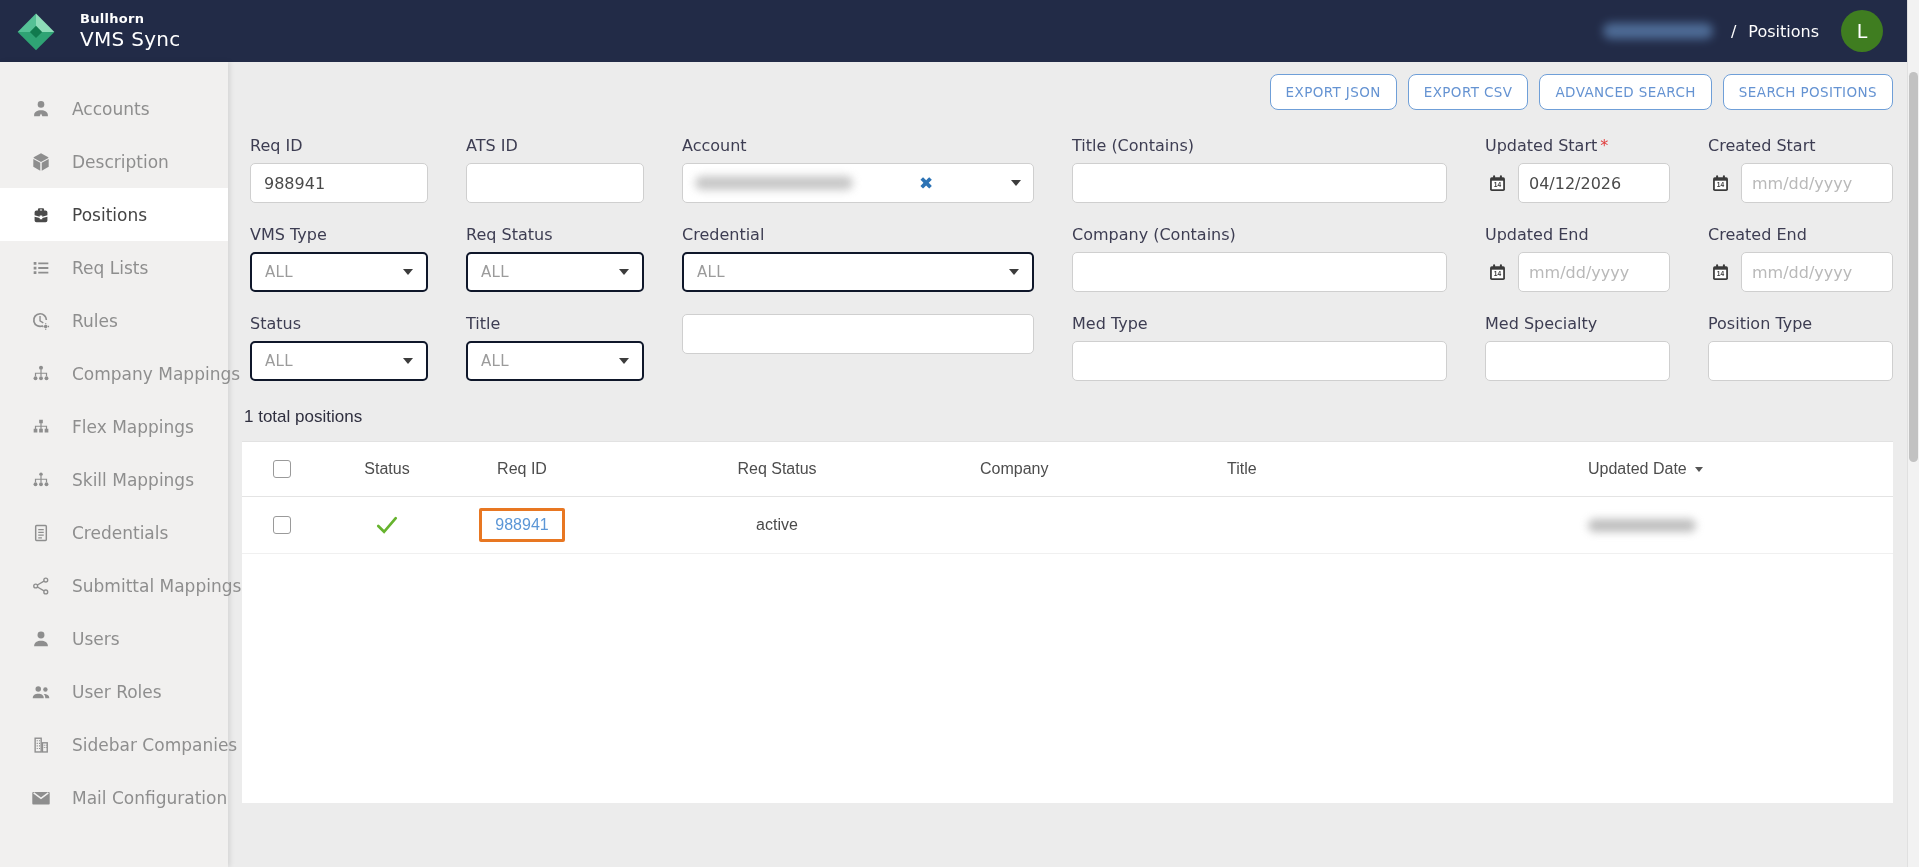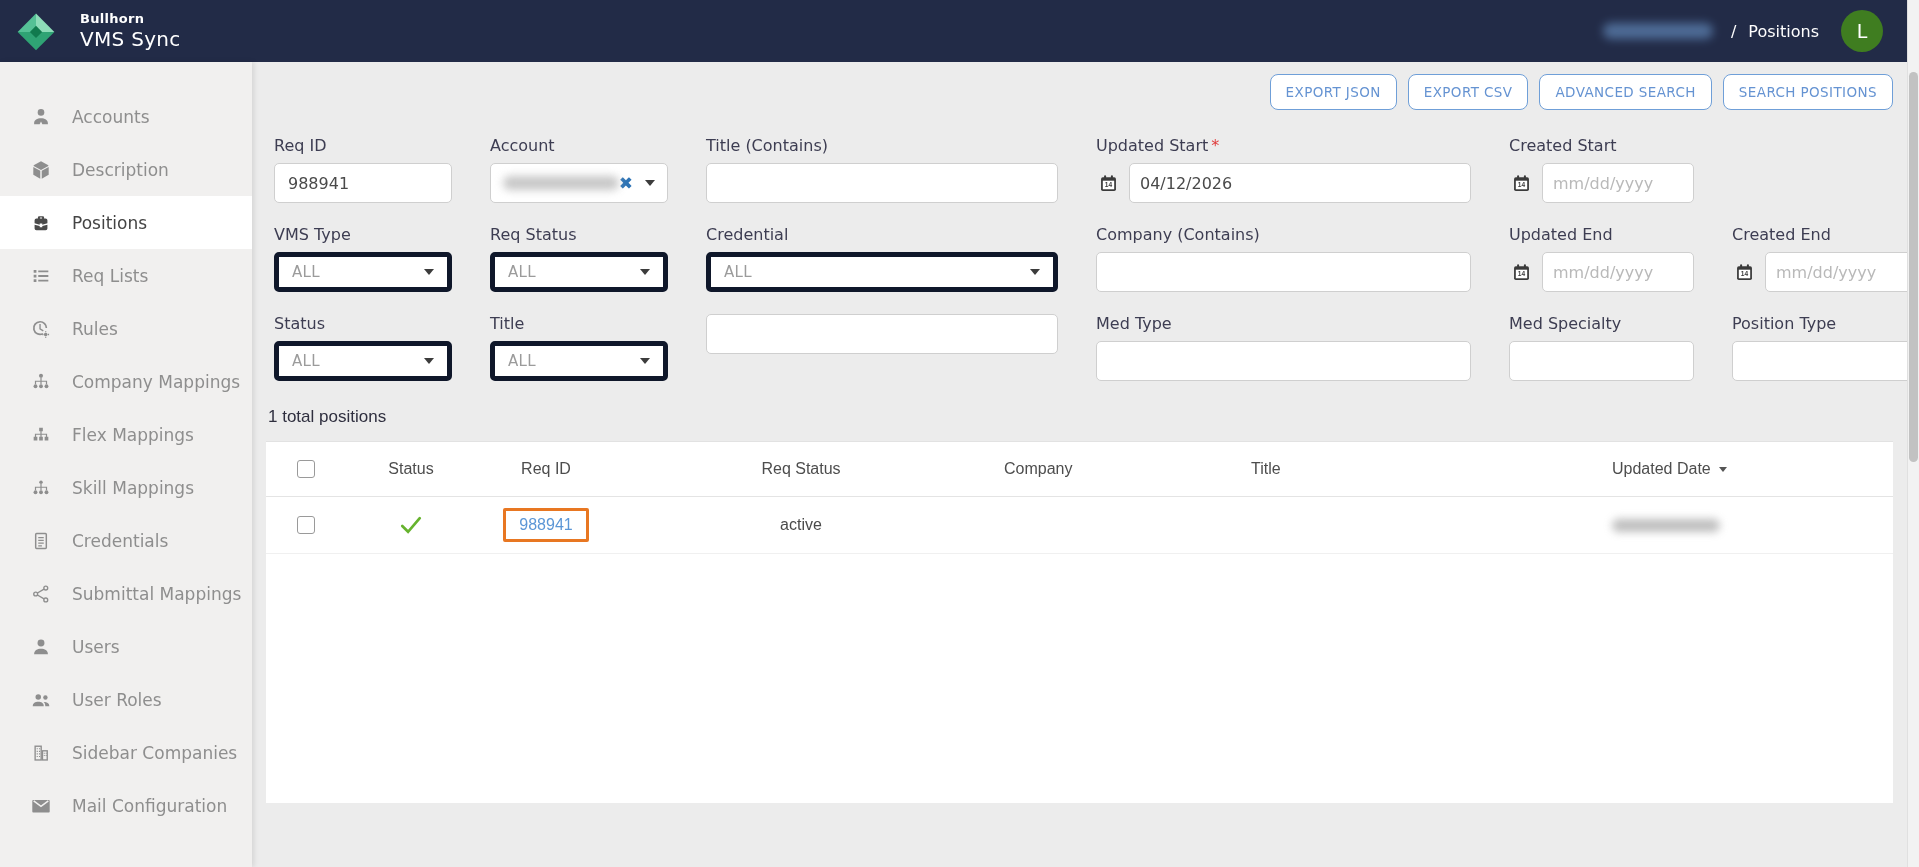--- a/index.html
+++ b/index.html
@@ -14,40 +14,40 @@
   .brand-text .bname { color:#fff; font-size:13px; font-weight:bold; letter-spacing:.3px; }
   .brand-text .bprod { color:#fff; font-size:20px; letter-spacing:.3px; margin-top:1px; }
   .topbar-right { margin-left:auto; display:flex; align-items:center; gap:10px; }
   .crumb-redact { width:110px; height:16px; border-radius:8px; background:#53739f; filter:blur(5px); opacity:.9; }
   .crumb-sep { color:#fff; font-size:16px; margin:0 2px 0 8px; }
   .crumb-cur { color:#fff; font-size:16px; }
   .avatar { width:42px; height:42px; border-radius:50%; background:#3f7d20; color:#fff; display:flex; align-items:center; justify-content:center; font-size:19px; margin-left:12px; }
 
   
   .body-row { flex:1; display:flex; min-height:0; }
-  .sidebar { width:252px; background:#f1f0ef; box-shadow:2px 0 5px rgba(0,0,0,.10); padding-top:28px; flex-shrink:0; z-index:2; }
+  .sidebar { width:228px; background:#f1f0ef; box-shadow:2px 0 5px rgba(0,0,0,.10); padding-top:20px; flex-shrink:0; z-index:2; }
   .side-item { height:53px; display:flex; align-items:center; gap:20px; padding-left:30px; color:#8e8e8e; cursor:pointer; }
   .side-item .slabel { font-size:17px; white-space:nowrap; }
   .side-item .sicon { width:22px; height:22px; display:flex; align-items:center; justify-content:center; color:#8e8e8e; flex-shrink:0; }
   .side-item.active { background:#ffffff; color:#444; }
   .side-item.active .sicon { color:#4a4a4a; }
 
   
   .main { flex:1; background:#ececec; padding:0 14px; min-width:0; overflow:hidden; }
   .toolbar { margin-top:12px; display:flex; justify-content:flex-end; gap:11px; }
   .tbtn { background:#fff; border:1px solid #6f9fd8; color:#6593d2; border-radius:8px; height:36px; padding:0 15px; font-size:13.5px; letter-spacing:.4px; font-family:"DejaVu Sans","Liberation Sans",sans-serif; cursor:pointer; }
 
   
   .filters { margin-top:26px; padding-left:8px; }
   .frow { display:grid; grid-template-columns:178px 178px 352px 375px 185px 185px; column-gap:38px; justify-content:start; margin-bottom:22px; }
   .flabel { display:block; font-size:16px; color:#3d3d52; margin-bottom:8px; line-height:19px; white-space:nowrap; }
   .req-star { color:#e03c3c; margin-left:3px; }
   .finput { width:100%; height:40px; border:1px solid #cfcfcf; border-radius:5px; background:#fff; padding:0 13px; font-size:16px; color:#4a4a4a; font-family:"DejaVu Sans","Liberation Sans",sans-serif; outline:none; }
   .finput::placeholder { color:#b9b9b9; }
-  .fselect { width:100%; height:40px; border:5px solid #0f172a; border-radius:5px; background:#fff; display:flex; align-items:center; padding:0 13px; cursor:pointer; }
+  .fselect { width:100%; height:40px; border:2px solid #0f172a; border-radius:5px; background:#fff; display:flex; align-items:center; padding:0 13px; cursor:pointer; }
   .sel-val { font-size:15px; color:#9b9b9b; letter-spacing:.3px; }
   .caret { margin-left:auto; width:0; height:0; border-left:5px solid transparent; border-right:5px solid transparent; border-top:6px solid #3c3c3c; }
   .fcombo { width:100%; height:40px; border:1px solid #cfcfcf; border-radius:5px; background:#fff; display:flex; align-items:center; padding:0 12px; cursor:pointer; }
   .redact-input { width:158px; height:14px; border-radius:7px; background:#b9b9b9; filter:blur(4px); opacity:.8; }
   .clear-x { margin-left:auto; color:#2d73b5; font-size:17px; font-weight:bold; line-height:1; margin-right:12px; cursor:pointer; }
   .dategroup { display:flex; align-items:center; gap:9px; }
   .calbtn { width:24px; height:24px; display:flex; align-items:center; justify-content:center; cursor:pointer; flex-shrink:0; }
   .dategroup .finput { flex:1; min-width:0; padding:16px 10px; }
 
   
@@ -275,20 +275,24 @@
         </div>
 
         <div class="filters">
 
           <div class="frow">
             <div class="field">
               <label class="flabel">Req ID</label>
               <input class="finput" type="text" value="988941" style="">
             </div>
             <div class="field">
+              <label class="flabel">ATS ID</label>
+              <input class="finput" type="text" value="" style="">
+            </div>
+            <div class="field">
               <label class="flabel">Account</label>
               <div class="fcombo">
                 <span class="redact-input"></span>
                 <span class="clear-x">✖</span>
                 <span class="caret"></span>
               </div>
             </div>
             <div class="field">
               <label class="flabel">Title (Contains)</label>
               <input class="finput" type="text" value="" style="">

